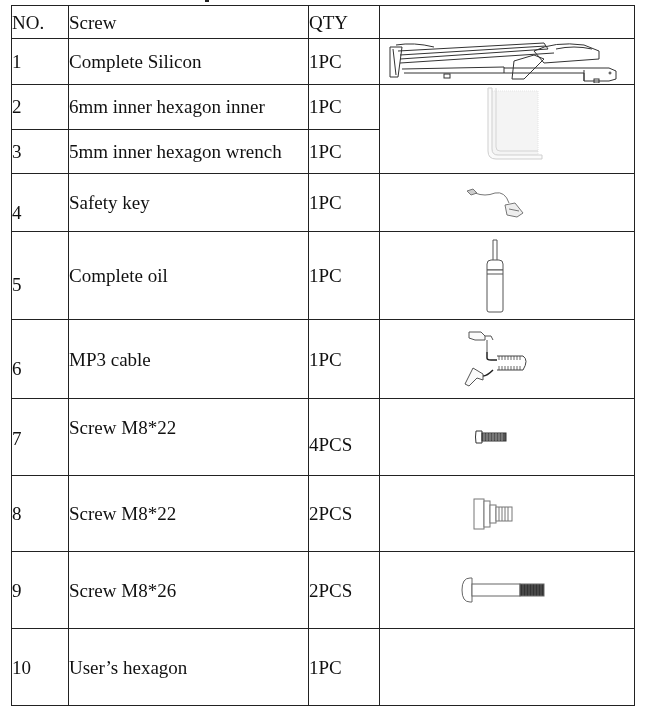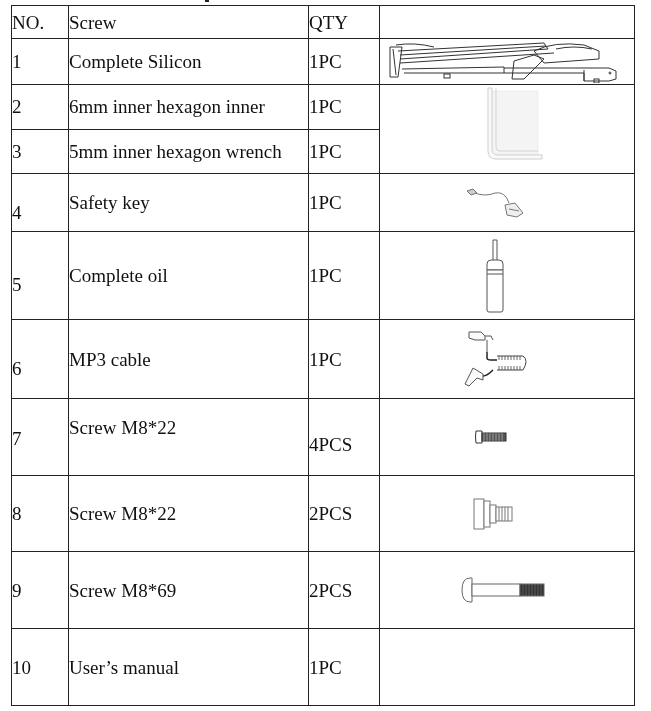--- a/index.html
+++ b/index.html
@@ -214,36 +214,36 @@
           <rect x="18" y="8" width="6" height="18"></rect>
           <rect x="24" y="10" width="16" height="14"></rect>
           <path d="M27 10 V24 M30 10 V24 M33 10 V24 M36 10 V24"></path>
         </g>
       </svg>
     </td>
   </tr>
 
   <tr style="height:77px">
     <td class="vm">9</td>
-    <td class="vm">Screw M8*69</td>
+    <td class="vm">Screw M8*26</td>
     <td class="vm">2PCS</td>
     <td class="vm">
       <svg width="88" height="28" viewBox="0 0 88 28" style="margin-left:80px">
         <g stroke="#666" stroke-width="1">
           <path d="M10 2 Q2 2 2 14 Q2 26 10 26 L12 26 L12 2 Z" fill="#fff"></path>
           <rect x="12" y="8" width="48" height="12" fill="#fff"></rect>
           <rect x="60" y="8" width="24" height="12" fill="#333"></rect>
         </g>
         <g stroke="#888" stroke-width="0.5">
           <path d="M63 8 V20 M66 8 V20 M69 8 V20 M72 8 V20 M75 8 V20 M78 8 V20 M81 8 V20"></path>
         </g>
       </svg>
     </td>
   </tr>
 
   <tr style="height:77px">
     <td class="vm">10</td>
-    <td class="vm">User’s manual</td>
+    <td class="vm">User’s hexagon</td>
     <td class="vm">1PC</td>
     <td class="vm"></td>
   </tr>
 </tbody>
   </table>
 
 </body></html>

